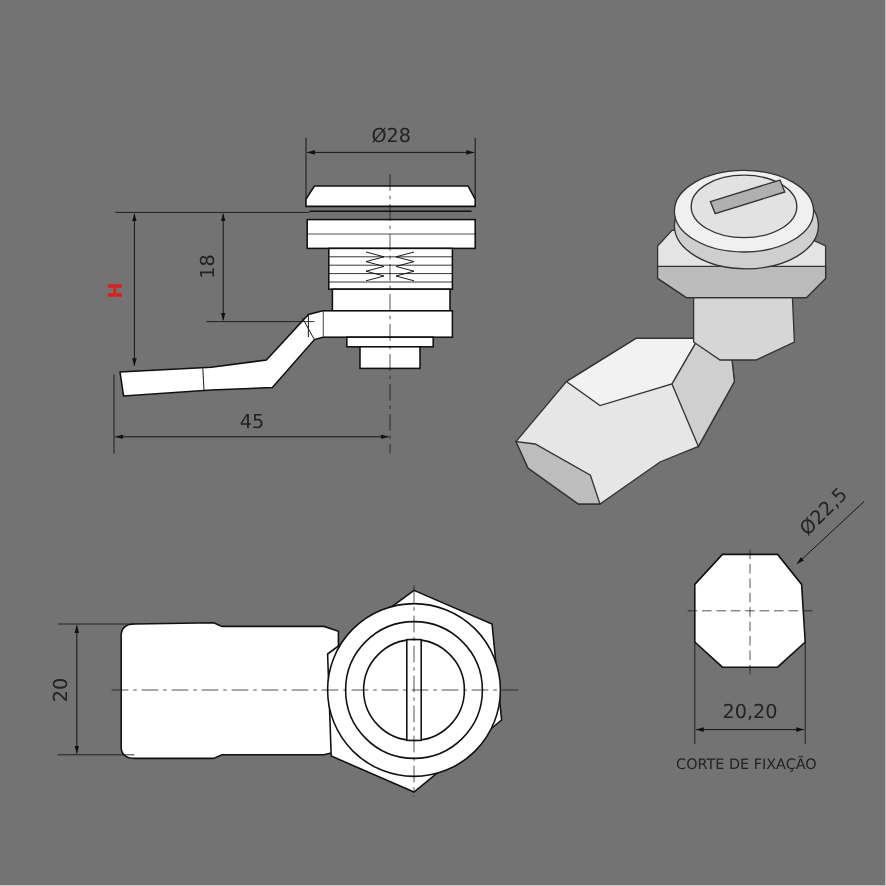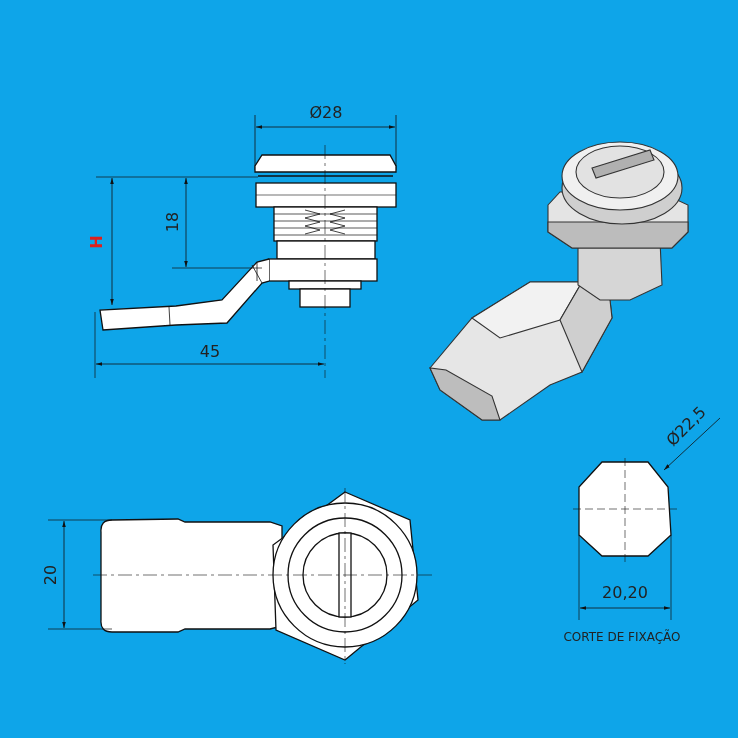--- a/index.html
+++ b/index.html
@@ -1,16 +1,16 @@
 <!DOCTYPE html>
 <html><head>
 <meta charset="utf-8">
 <style>
   html,body{margin:0;padding:0;background:#fff;}
-  #canvas{position:relative;width:738px;height:738px;background:#0ea5e9;overflow:hidden;}
+  #canvas{position:relative;width:738px;height:738px;background:#737373;overflow:hidden;}
   svg{position:absolute;left:0;top:0;}
   .dim{font-family:"DejaVu Sans","Liberation Sans",sans-serif;font-size:16px;fill:#222;}
   .cap{font-family:"DejaVu Sans","Liberation Sans",sans-serif;font-size:12px;fill:#222;}
   .red{font-family:"DejaVu Sans","Liberation Sans",sans-serif;font-size:16px;font-weight:bold;}
 </style>
 </head>
 <body>
 
 <div id="canvas">
 <svg width="738" height="738" viewBox="0 0 738 738" xmlns="http://www.w3.org/2000/svg">

